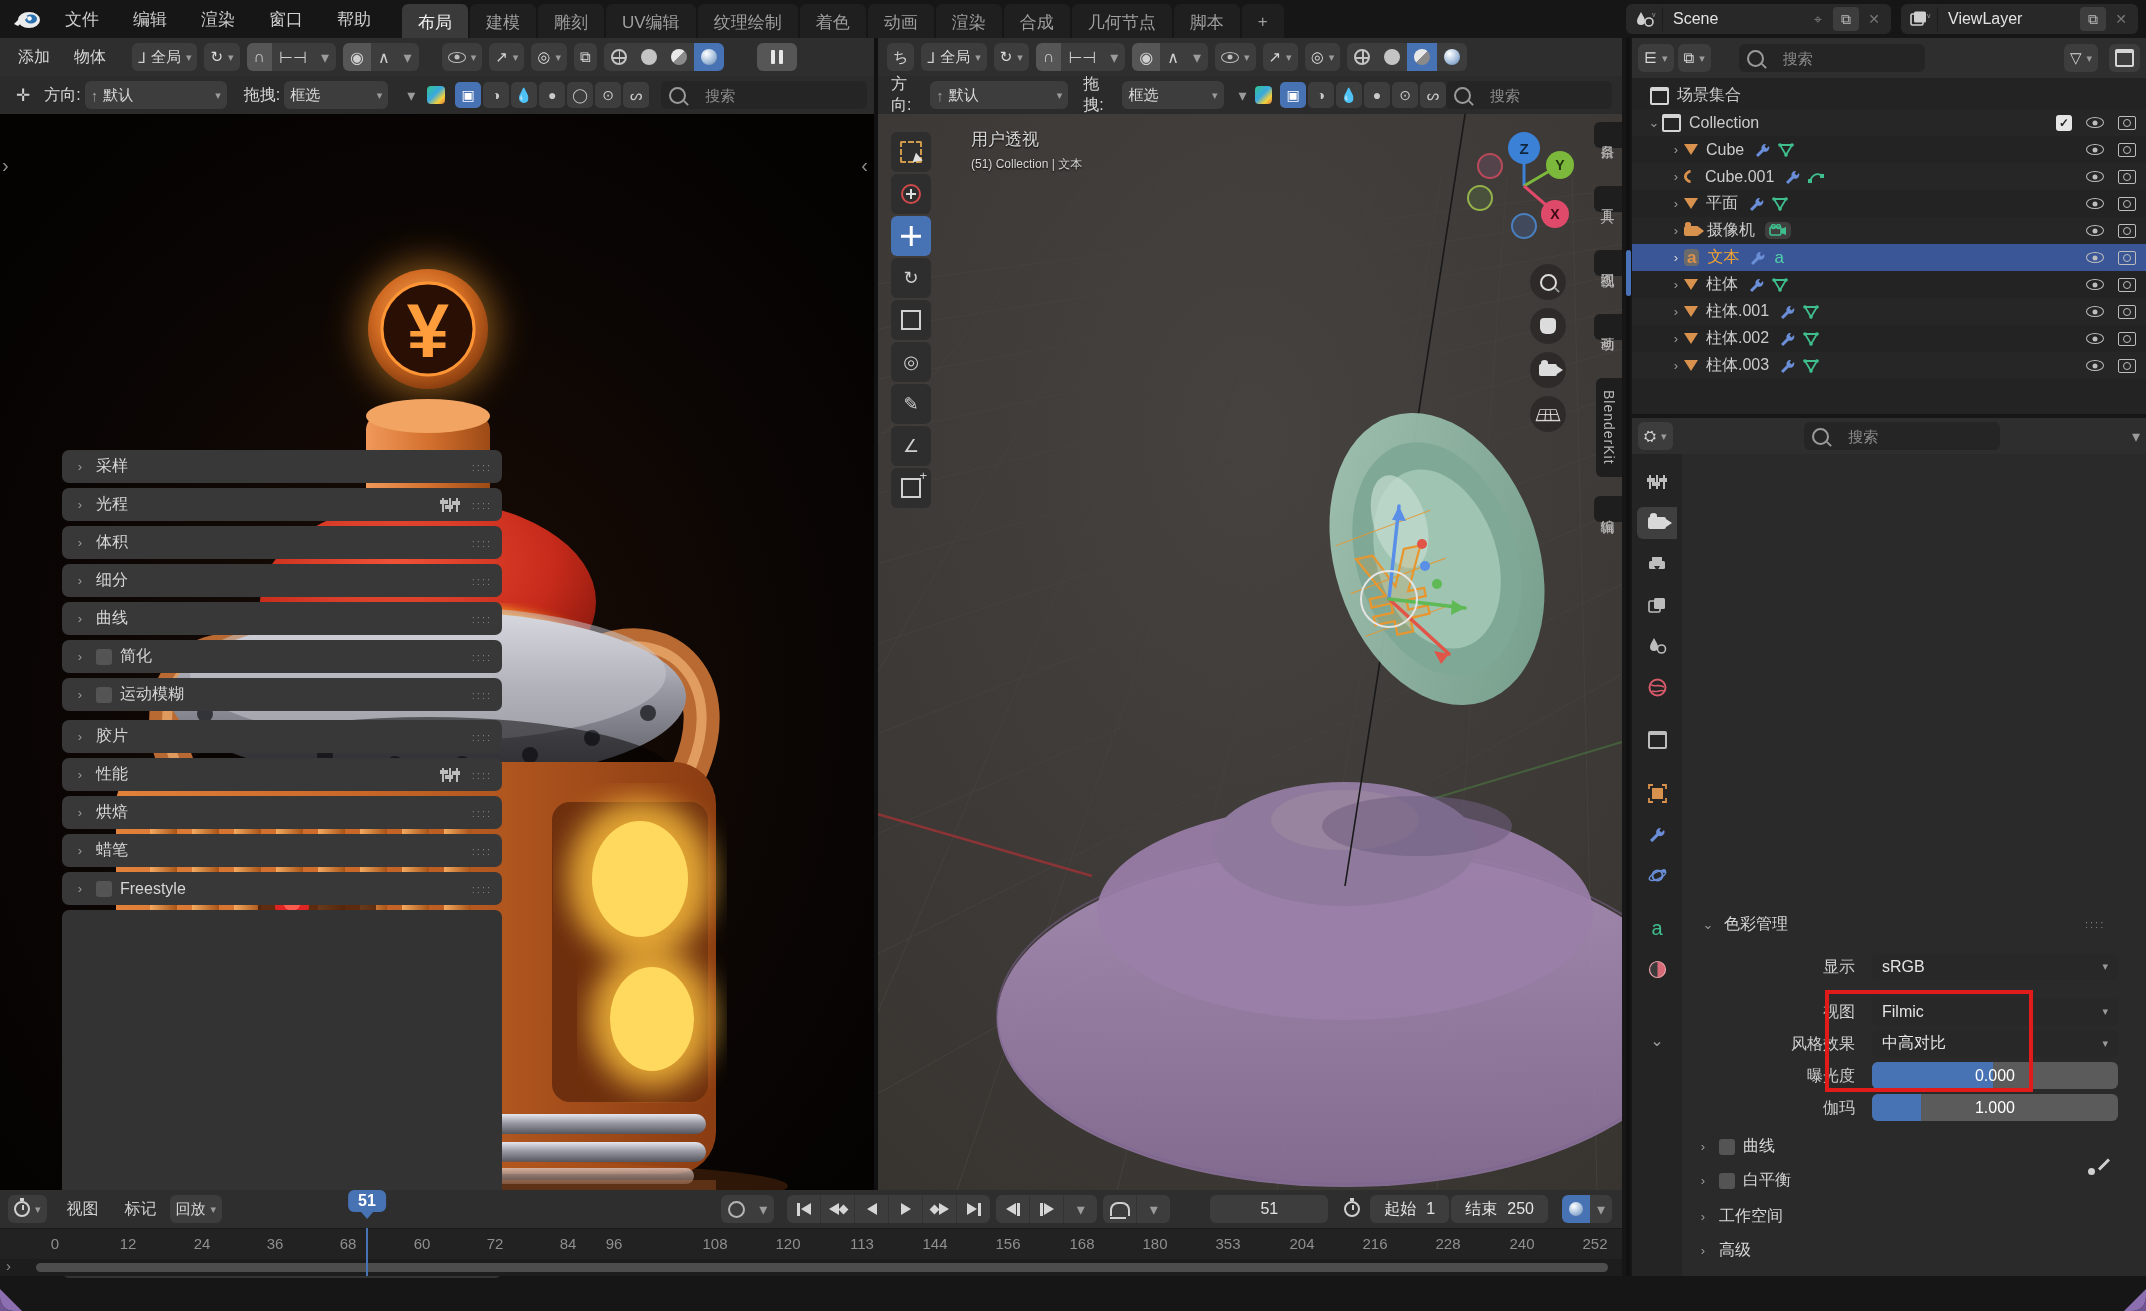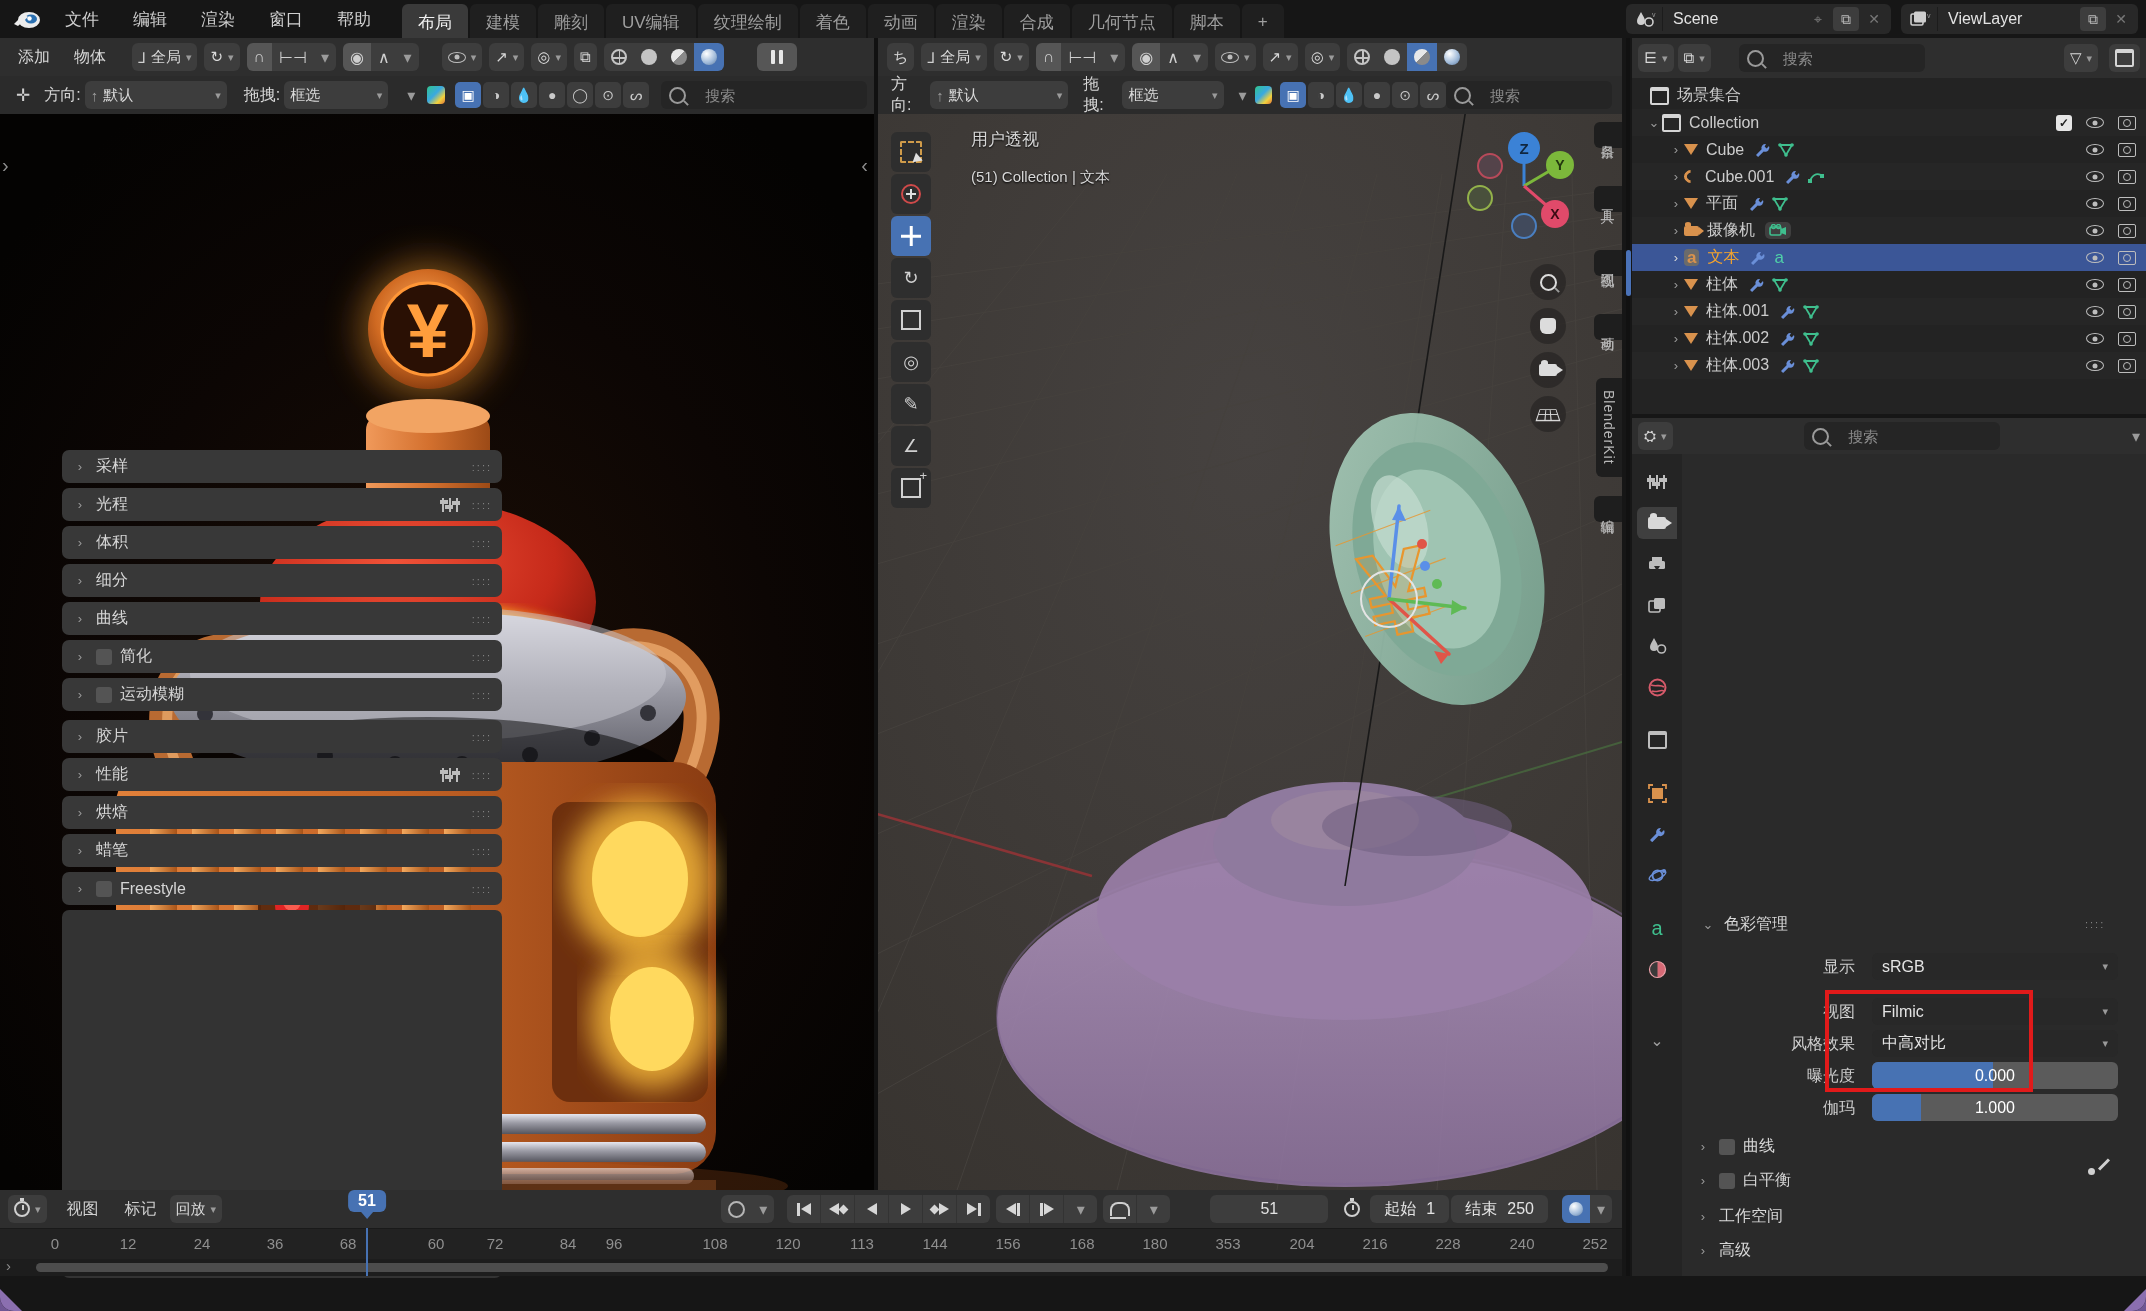--- a/index.html
+++ b/index.html
@@ -588,21 +588,21 @@
         <line x1="512" y1="485" x2="588" y2="494" stroke="#5fba55" stroke-width="3.5"></line>
         <path d="M588 494 l-13 -8 l-1 15 z" fill="#5fba55"></path>
         <circle cx="512" cy="485" r="28" fill="none" stroke="#e4e4e4" stroke-width="2"></circle>
         <circle cx="545" cy="430" r="5" fill="#e05548"></circle>
           <circle cx="560" cy="470" r="5" fill="#5fba55"></circle>
           <circle cx="548" cy="452" r="5" fill="#5a8fe8"></circle>
       </g>
     </svg>
 
     <div class="overlay-text" style="left:94px;top:14px;">用户透视</div>
-    <div class="overlay-text" style="left:94px;top:54px;font-size:15px;">(51) Collection | 文本</div>
+    <div class="overlay-text" style="left:94px;top:42px;font-size:12px;">(51) Collection | 文本</div>
 
     
     <div id="vr-tools">
       <div class="tool-btn">
           <span class="dashedbox"></span>
         </div>
       <div class="tool-btn">
           <span class="cursor-ico"></span>
         </div>
       <div class="tool-btn active">
@@ -1173,21 +1173,21 @@
         </div>
       </div>
     </div>
 
     <div id="ruler">
       <span class="tick" style="left:55px;">0</span>
       <span class="tick" style="left:128px;">12</span>
       <span class="tick" style="left:202px;">24</span>
       <span class="tick" style="left:275px;">36</span>
       <span class="tick" style="left:348px;">68</span>
-      <span class="tick" style="left:436px;">60</span>
+      <span class="tick" style="left:422px;">60</span>
       <span class="tick" style="left:495px;">72</span>
       <span class="tick" style="left:568px;">84</span>
       <span class="tick" style="left:614px;">96</span>
       <span class="tick" style="left:715px;">108</span>
       <span class="tick" style="left:788px;">120</span>
       <span class="tick" style="left:862px;">113</span>
       <span class="tick" style="left:935px;">144</span>
       <span class="tick" style="left:1008px;">156</span>
       <span class="tick" style="left:1082px;">168</span>
       <span class="tick" style="left:1155px;">180</span>

